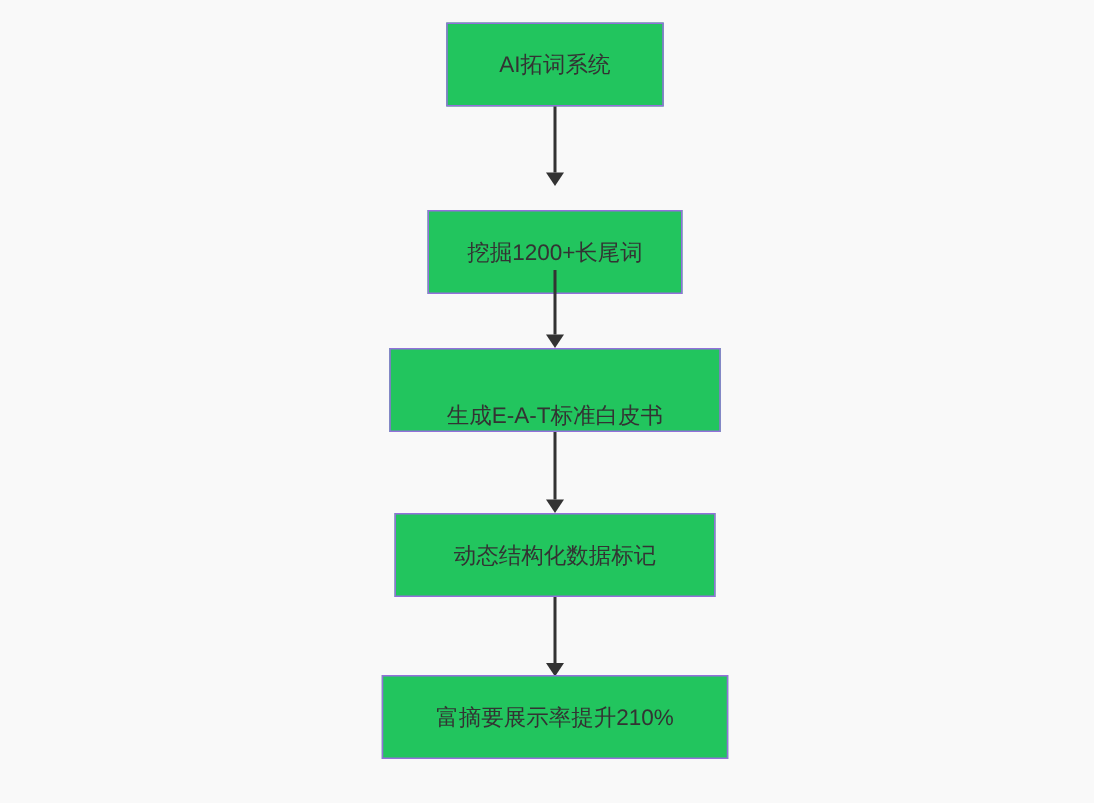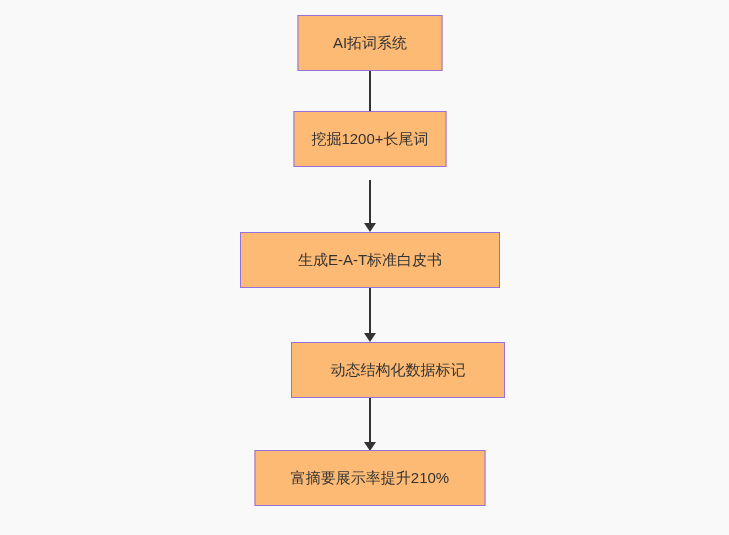--- a/index.html
+++ b/index.html
@@ -17,21 +17,21 @@
     position: relative;
     width: 729px;
     height: 535px;
   }
   .node {
     position: absolute;
     left: 370px;
     transform: translateX(-50%);
     height: 56px;
     box-sizing: border-box;
-    background: #fdba74;
+    background: #22c55e;
     border: 1px solid #9370DB;
     color: #333333;
     font-size: 15px;
     display: flex;
     align-items: center;
     justify-content: center;
     white-space: nowrap;
   }
   .edge {
     position: absolute;
@@ -62,39 +62,39 @@
 
   <div class="node" style="top:15px; width:145px;">
     <span>AI拓词系统</span>
   </div>
 
   <div class="edge" style="top:71px; height:53px;">
     <div class="edge-line"></div>
     <div class="edge-head"></div>
   </div>
 
-  <div class="node" style="top:111px; width:153px;">
+  <div class="node" style="top:140px; width:170px;">
     <span>挖掘1200+长尾词</span>
   </div>
 
   <div class="edge" style="top:180px; height:52px;">
     <div class="edge-line"></div>
     <div class="edge-head"></div>
   </div>
 
-  <div class="node" style="top:232px; width:260px;">
+  <div class="node" style="top:232px; width:221px;align-items:flex-end;">
     <span>生成E-A-T标准白皮书</span>
   </div>
 
   <div class="edge" style="top:288px; height:54px;">
     <div class="edge-line"></div>
     <div class="edge-head"></div>
   </div>
 
-  <div class="node" style="top:342px; width:214px;margin-left:28px;">
+  <div class="node" style="top:342px; width:214px;">
     <span>动态结构化数据标记</span>
   </div>
 
   <div class="edge" style="top:398px; height:53px;">
     <div class="edge-line"></div>
     <div class="edge-head"></div>
   </div>
 
   <div class="node" style="top:450px; width:231px;">
     <span>富摘要展示率提升210%</span>

